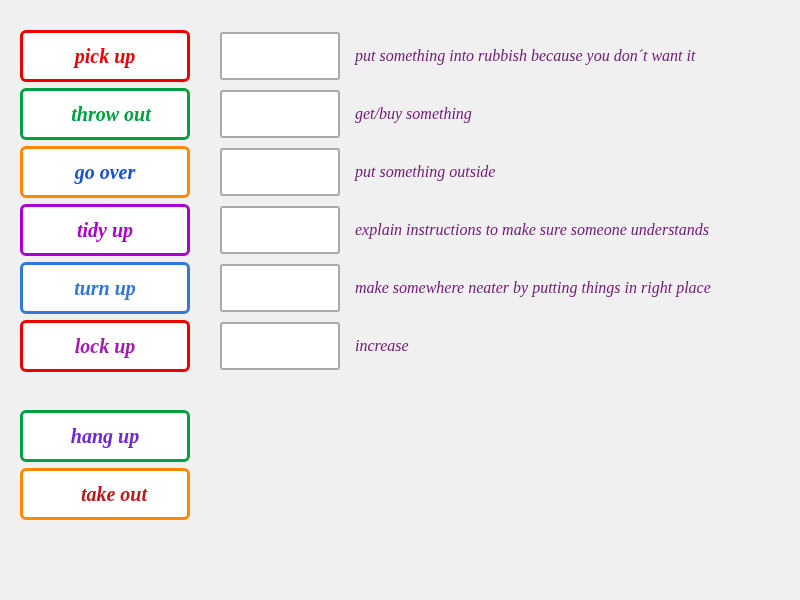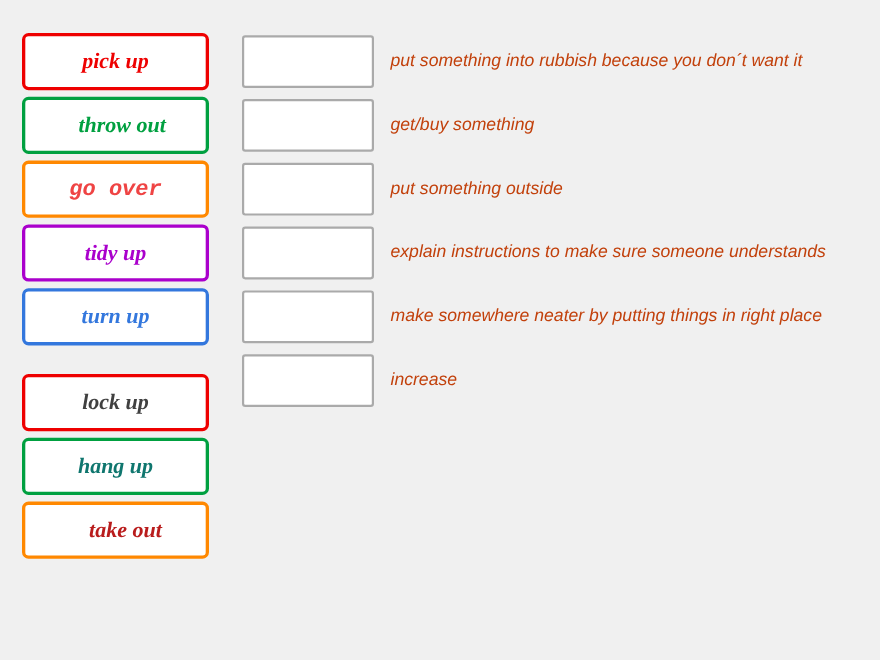--- a/index.html
+++ b/index.html
@@ -63,40 +63,40 @@
     .drop-box {
       width: 120px;
       height: 48px;
       border: 2px solid #aaa;
       background: white;
       flex-shrink: 0;
       border-radius: 3px;
     }
 
     .definition {
-      font-family: Liberation Sans, sans-serif;
+      font-family: Liberation Serif, serif;
       font-size: 16px;
       font-style: italic;
-      color: #c2410c;
+      color: #701a75;
       flex: 1;
       line-height: 1.35;
     }
   </style>
 </head>
 <body>
 
 <div class="container">
   <div class="left-column">
   <div class="phrase-btn" style="color: rgb(238, 0, 0); border-color: rgb(238, 0, 0);">pick up</div>
       <div class="phrase-btn" style="color: rgb(0, 160, 64); border-color: rgb(0, 160, 64); padding-left: 22px;">throw out</div>
-      <div class="phrase-btn" style="color: #ef4444; border-color: rgb(255, 136, 0); font-family: Liberation Mono, monospace;">go over</div>
+      <div class="phrase-btn" style="color: #1d4ed8; border-color: rgb(255, 136, 0);">go over</div>
       <div class="phrase-btn" style="color: rgb(170, 0, 204); border-color: rgb(170, 0, 204);">tidy up</div>
       <div class="phrase-btn" style="color: rgb(51, 119, 221); border-color: rgb(51, 119, 221);">turn up</div>
-      <div class="phrase-btn" style="color: #404040; border-color: rgb(238, 0, 0); margin-top: 20px;">lock up</div>
-      <div class="phrase-btn" style="color: #0f766e; border-color: rgb(0, 160, 64);">hang up</div>
+      <div class="phrase-btn" style="color: #a21caf; border-color: rgb(238, 0, 0);">lock up</div>
+      <div class="phrase-btn" style="color: #6d28d9; border-color: rgb(0, 160, 64); margin-top: 32px;">hang up</div>
       <div class="phrase-btn" style="color: #b91c1c; border-color: rgb(255, 136, 0); padding-left: 28px;">take out</div>
     </div>
   <div class="right-column">
   <div class="match-row">
         <div class="drop-box"></div>
         <div class="definition">put something into rubbish because you don´t want it</div>
       </div>
       <div class="match-row">
         <div class="drop-box"></div>
         <div class="definition">get/buy something</div>

